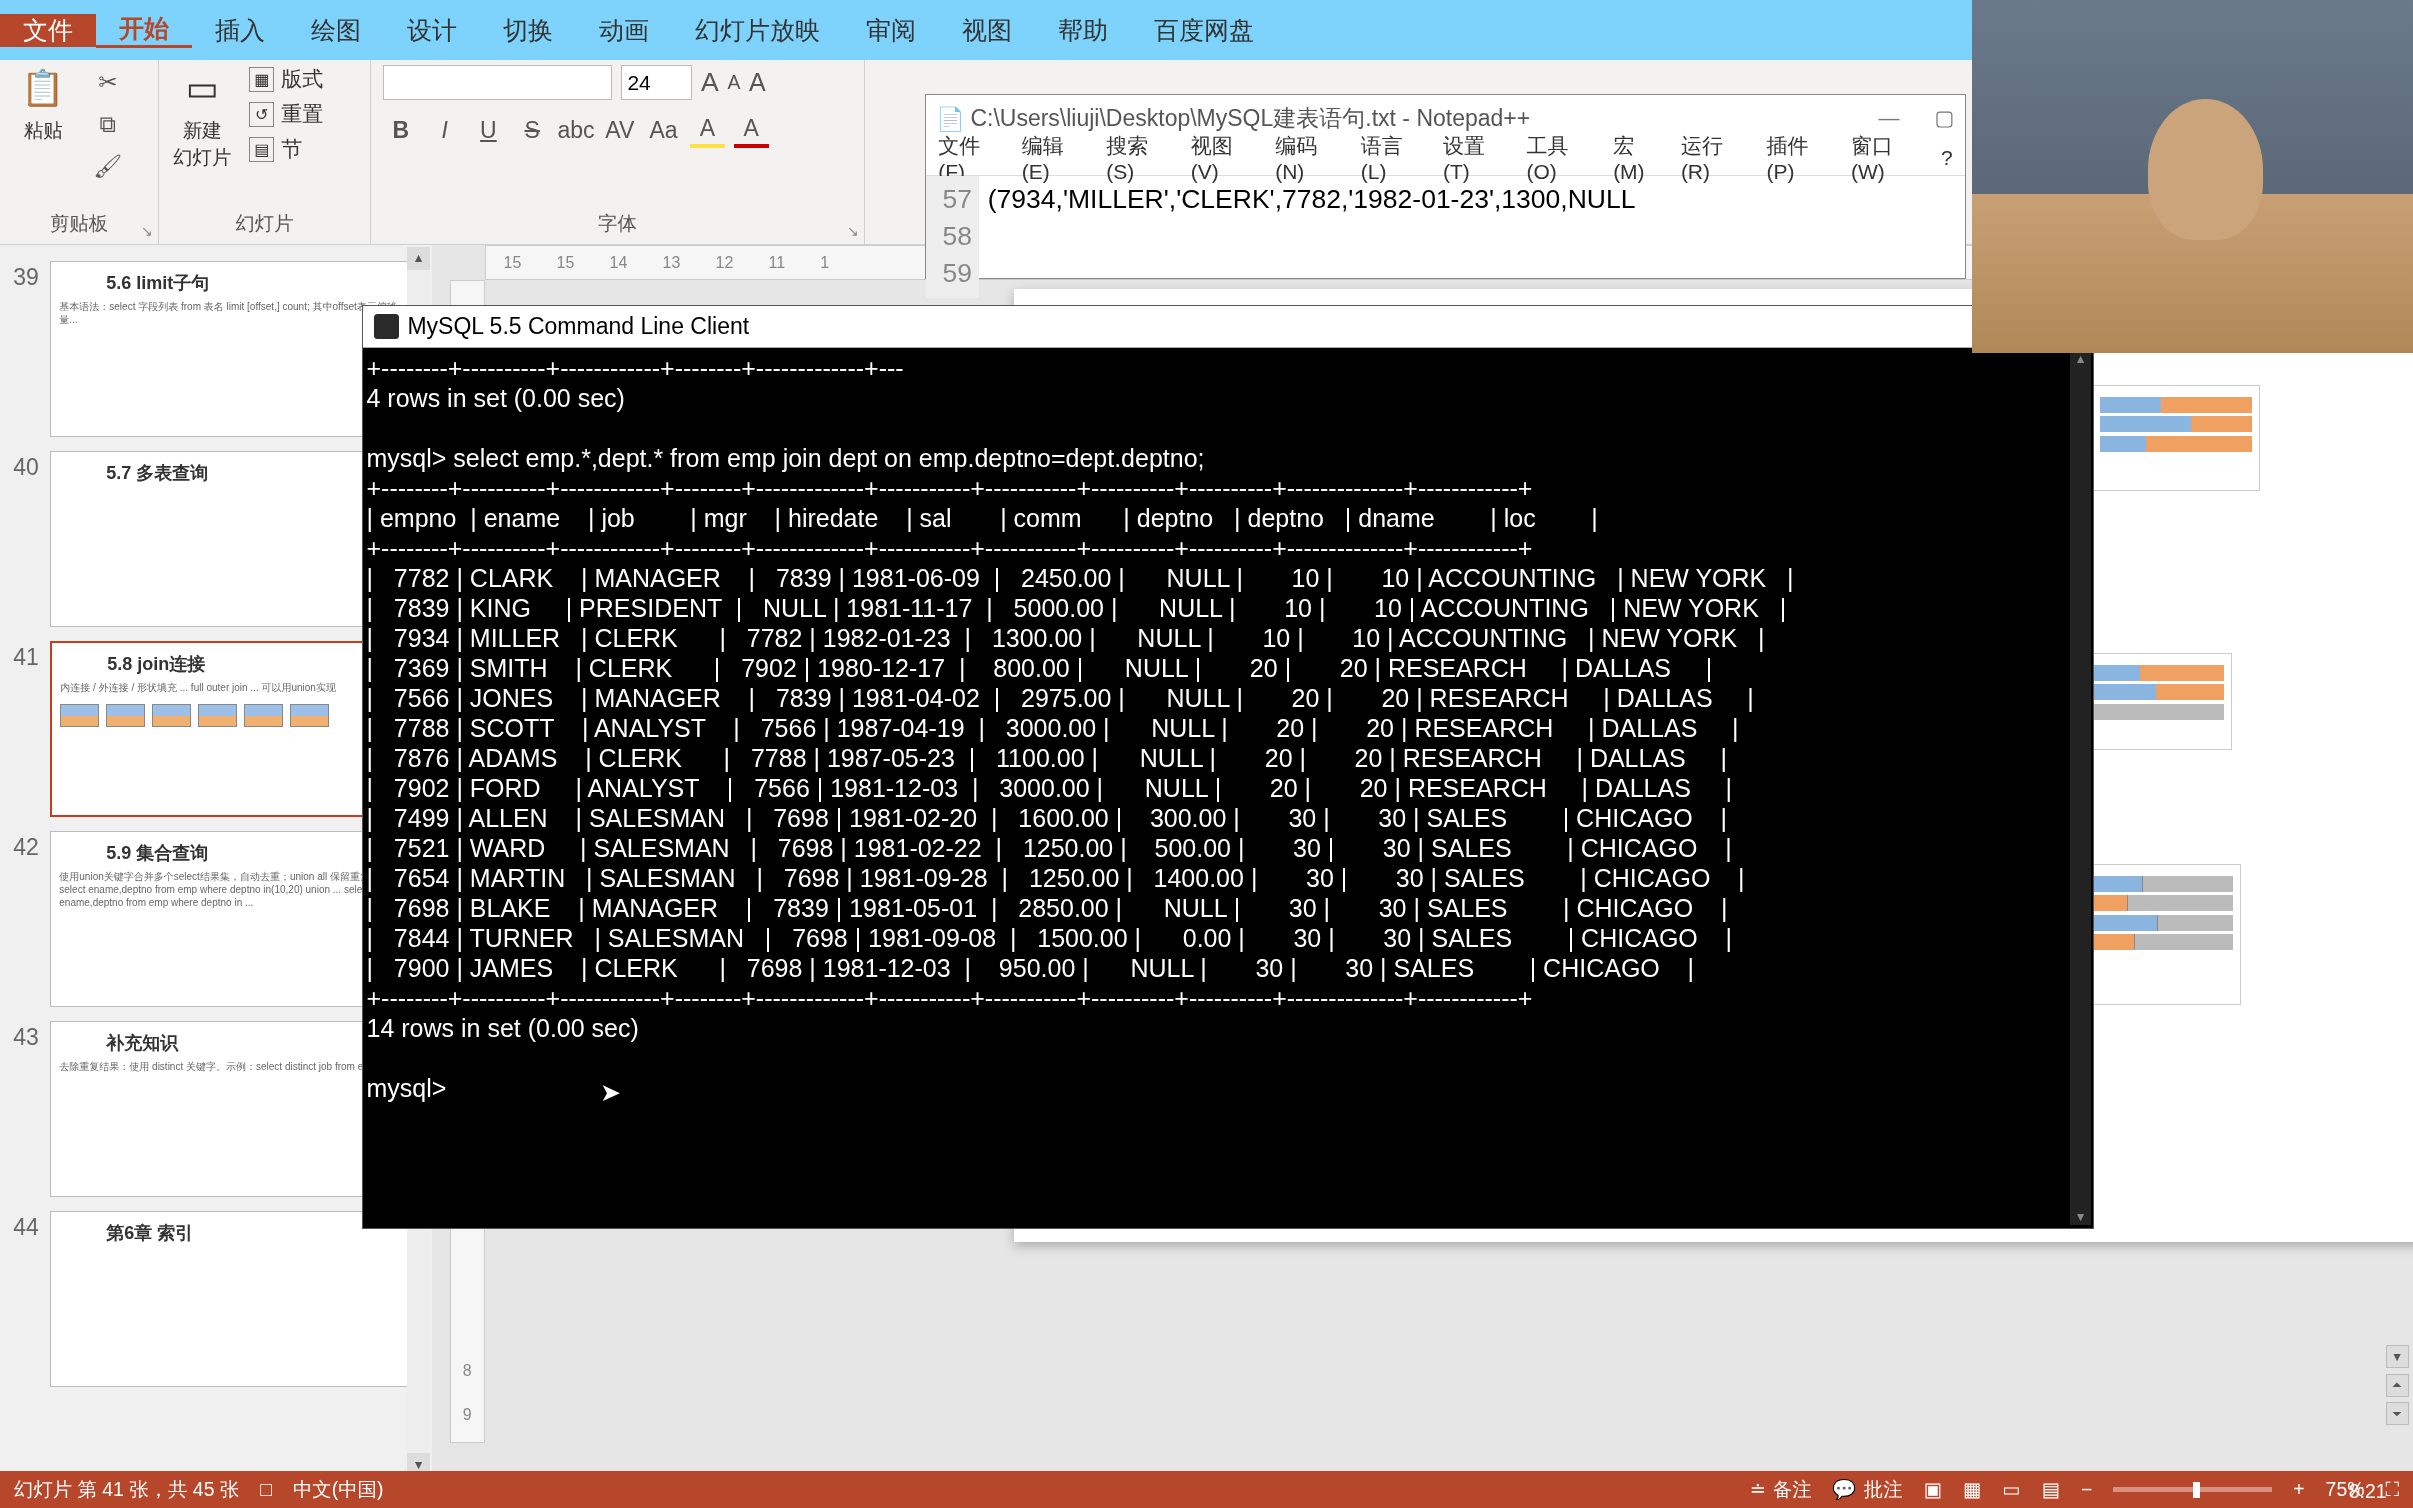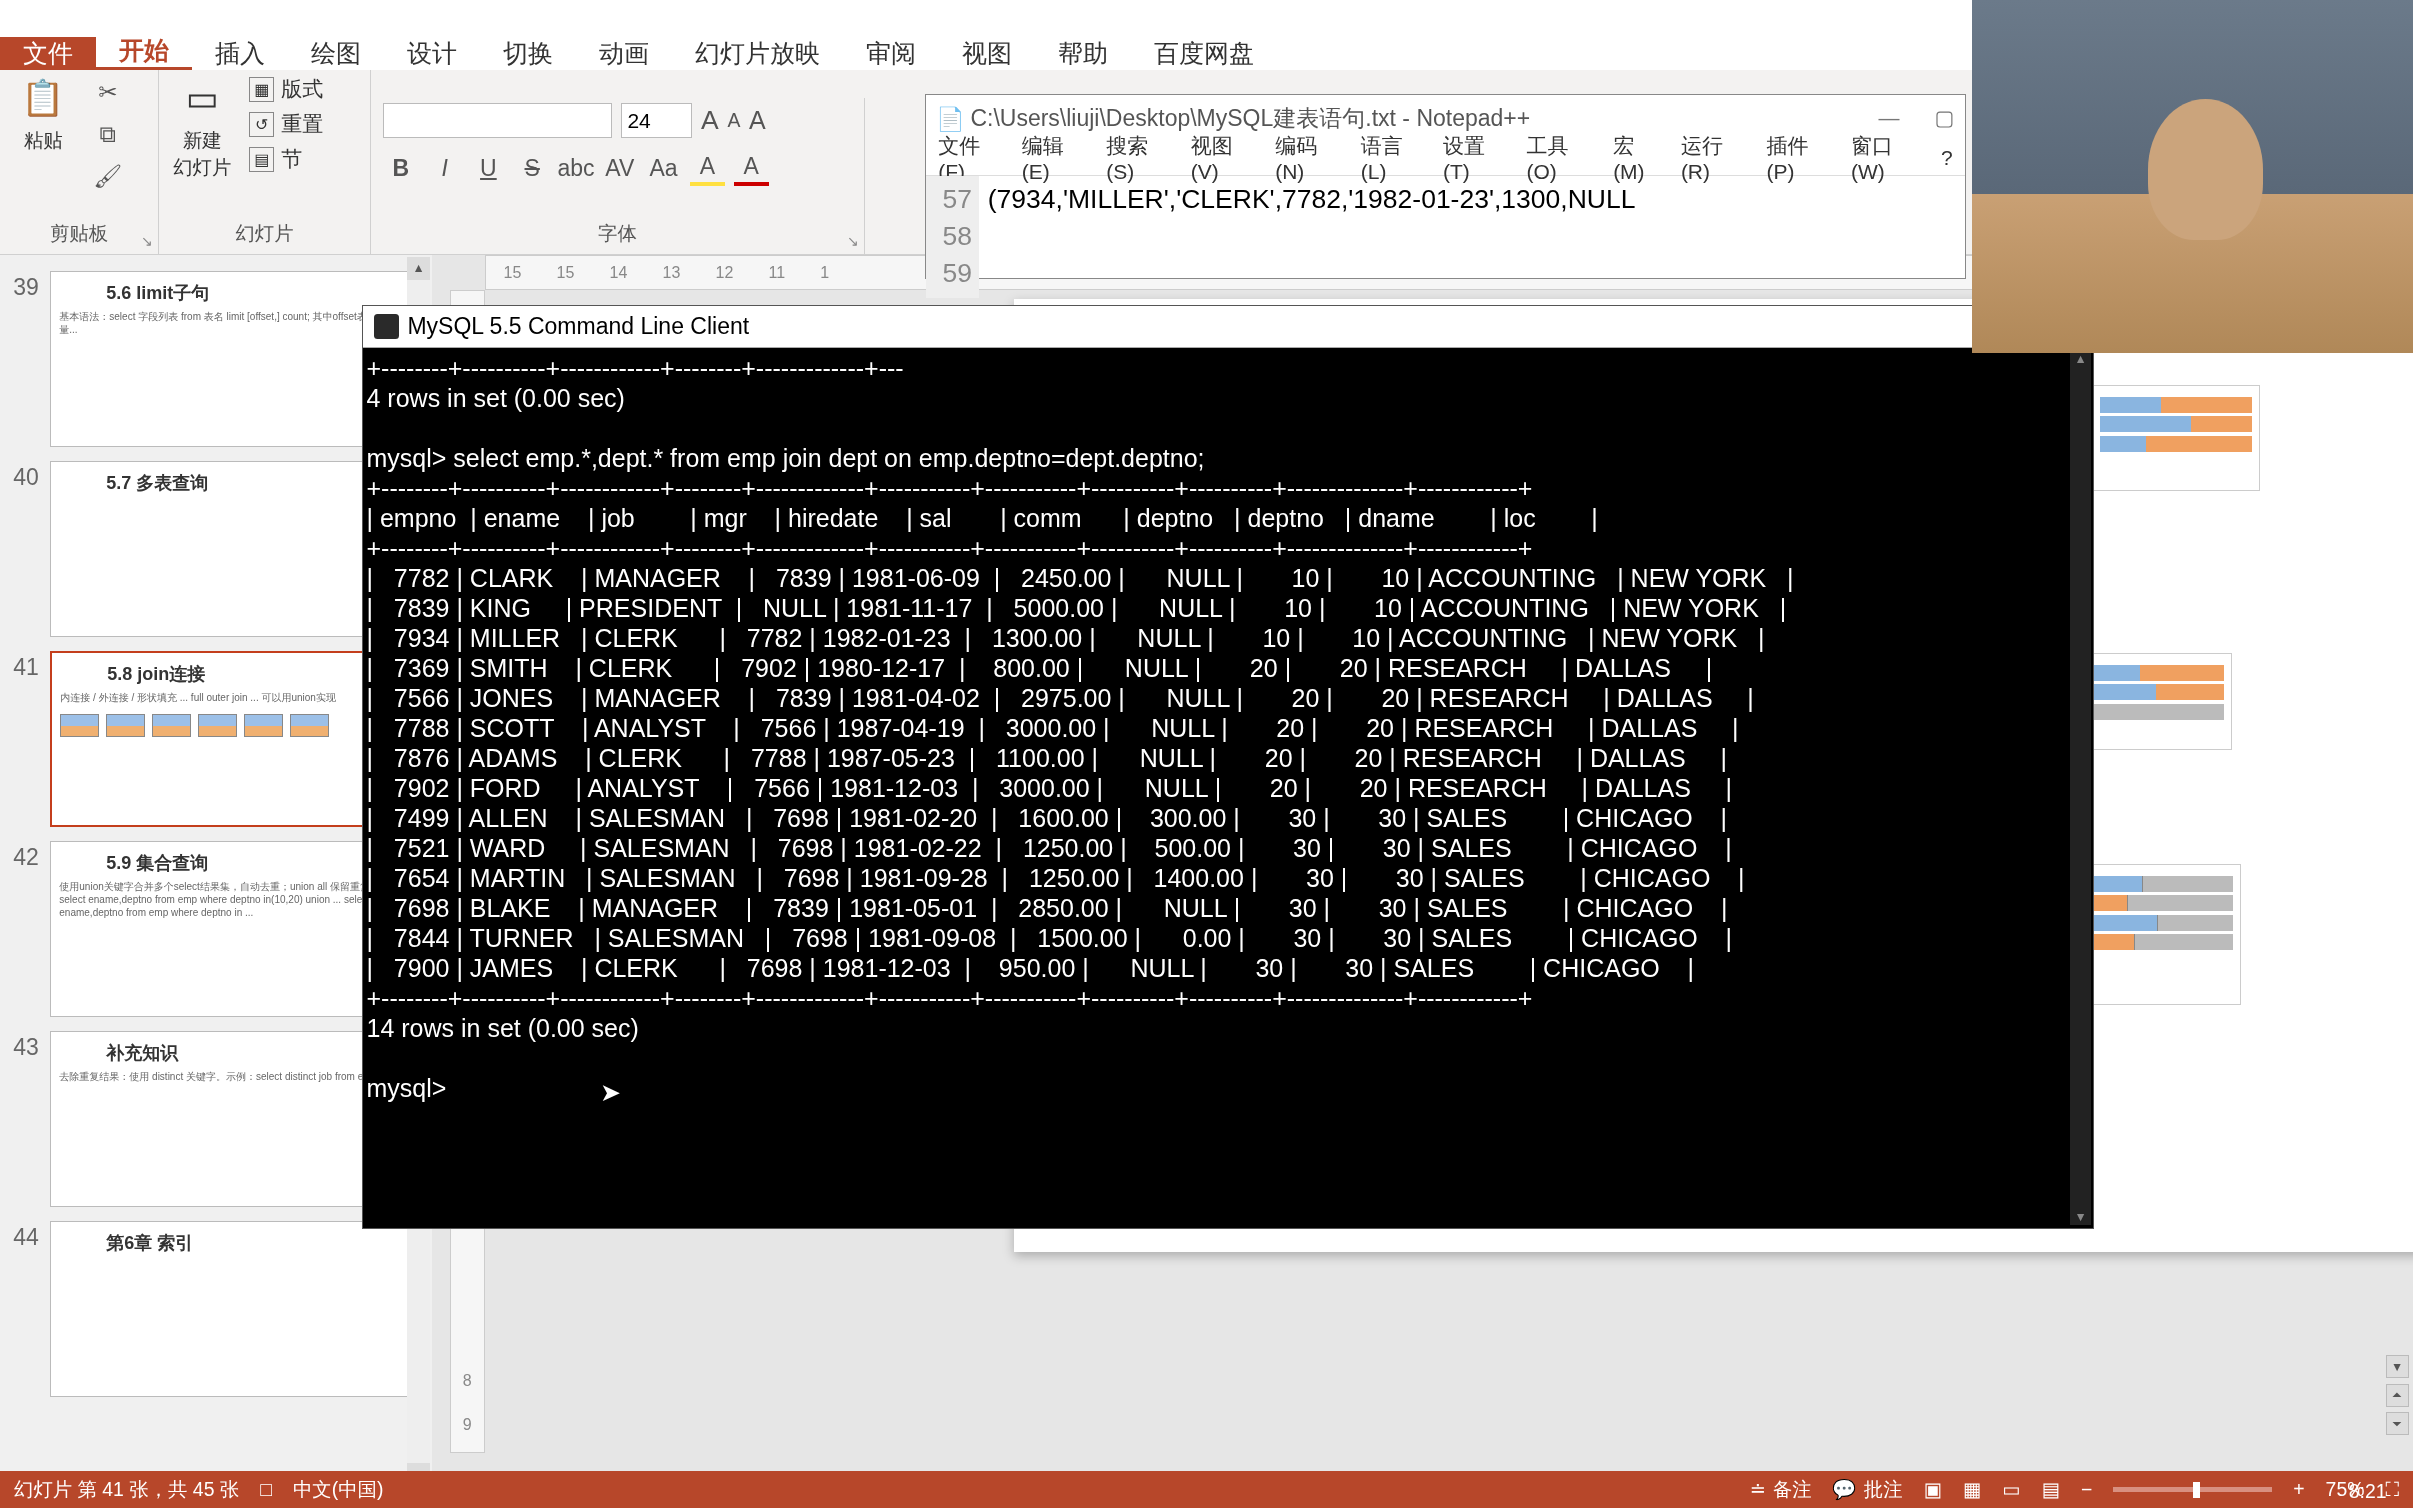--- a/index.html
+++ b/index.html
@@ -1,19 +1,19 @@
 <!DOCTYPE html>
 <html style="font-size:14px"><head>
 <meta charset="utf-8">
 <style>
   * { margin: 0; padding: 0; box-sizing: border-box; font-family: "Microsoft YaHei", Arial, sans-serif; }
   body { width: 2413px; height: 1508px; background: #e6e6e6; overflow: hidden; position: relative; transform-origin: top left; }
   
   
-  .ribbon-tabs { display: flex; background: #ffffff; height: 70px; align-items: flex-end; }
+  .ribbon-tabs { display: flex; background: #7dd3fc; height: 60px; align-items: center; }
   .ribbon-tab { padding: 0 23px; display: flex; align-items: center; font-size: 25px; color: #333; }
   .ribbon-tab.file { background: #b7472a; color: #fff; }
   .ribbon-tab.active { color: #b7472a; border-bottom: 3.5px solid #b7472a; font-weight: bold; }
   
   
   .ribbon { display: flex; background: #f3f2f1; height: 185px; border-bottom: 0.9px solid #d0d0d0; }
   .ribbon-group { display: flex; flex-direction: column; border-right: 0.9px solid #d0d0d0; padding: 5.3px 12.3px 3.5px; justify-content: space-between; }
   .ribbon-group-label { font-size: 19.4px; color: #555; text-align: center; padding: 3.5px 0; }
   .dialog-launcher { font-size: 14px; color: #888; position: absolute; right: 5.3px; bottom: 5.3px; }
   .rg-body { display: flex; gap: 16px; align-items: flex-start; }
@@ -153,21 +153,21 @@
           </div>
         <div class="small-btn">
             <span class="icon">▤</span>
             <span>节</span>
           </div>
       </div>
     </div>
     <div class="ribbon-group-label">幻灯片</div>
   </div>
 
-  <div class="ribbon-group" style="position:relative;min-width:494px;margin-top:28px;">
+  <div class="ribbon-group" style="position:relative;min-width:494px;">
     <div class="font-controls">
       <div class="font-row">
         <input class="font-select" style="">
         <input class="size-select" value="24" style="">
         <span class="inc-dec" style="font-size:26.5px;">A</span>
         <span class="inc-dec" style="font-size:19.4px;">A</span>
         <span class="inc-dec">A</span>
       </div>
       <div class="font-row">
         <span class="fmt-btn" style="font-weight:bold;">B</span>

